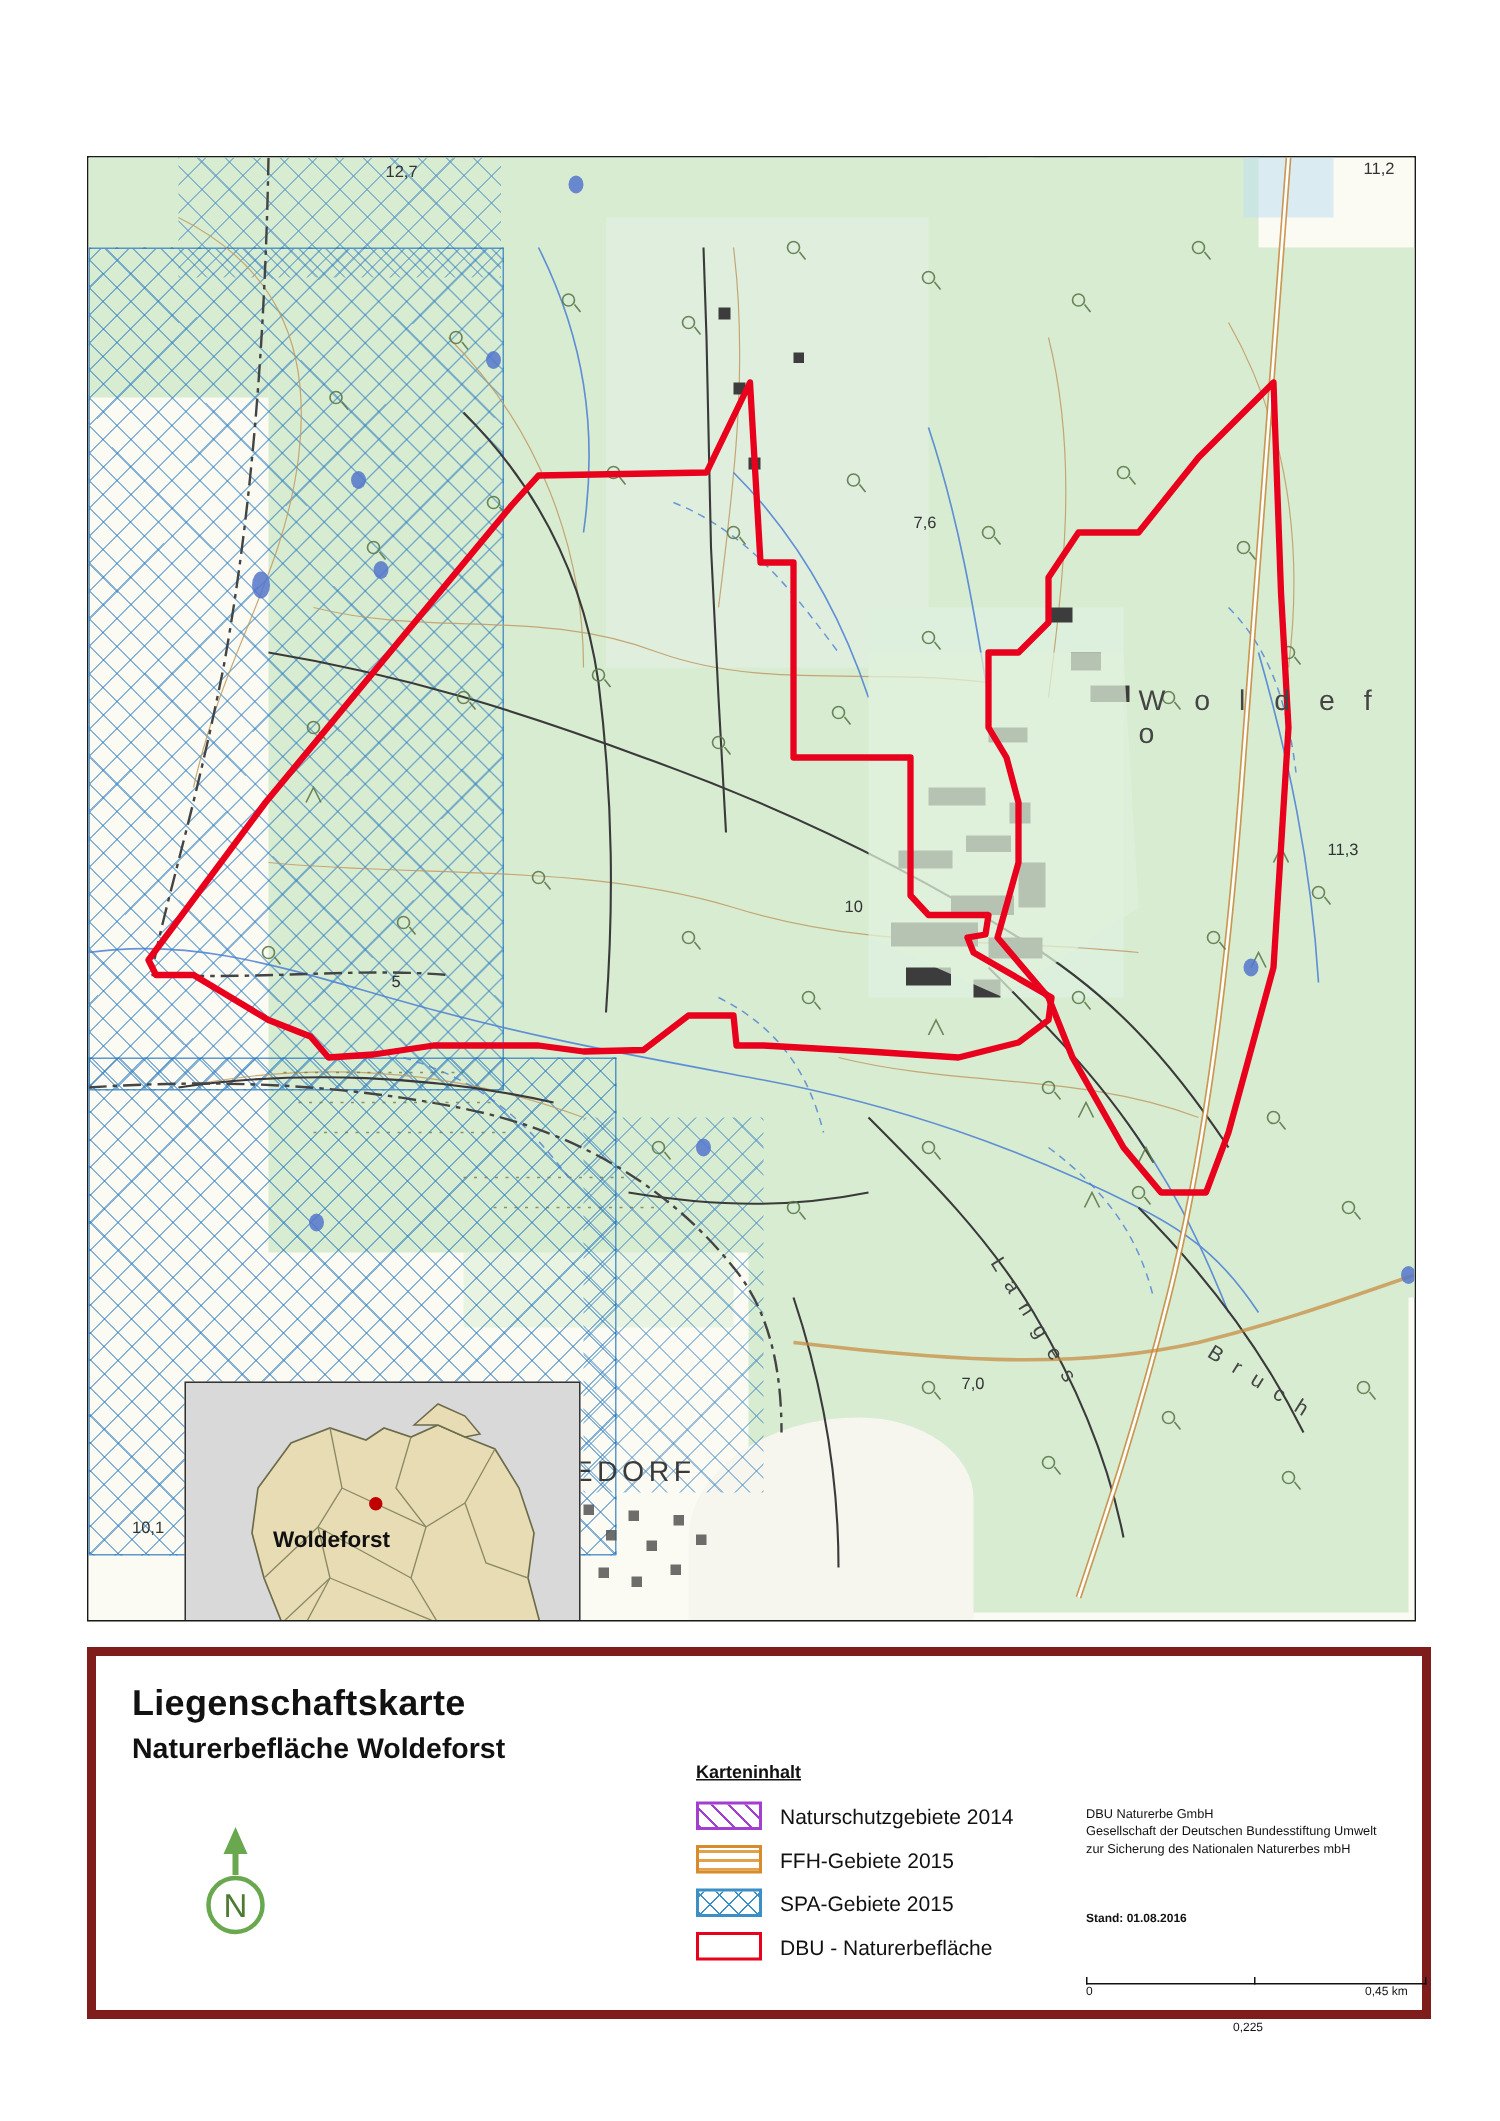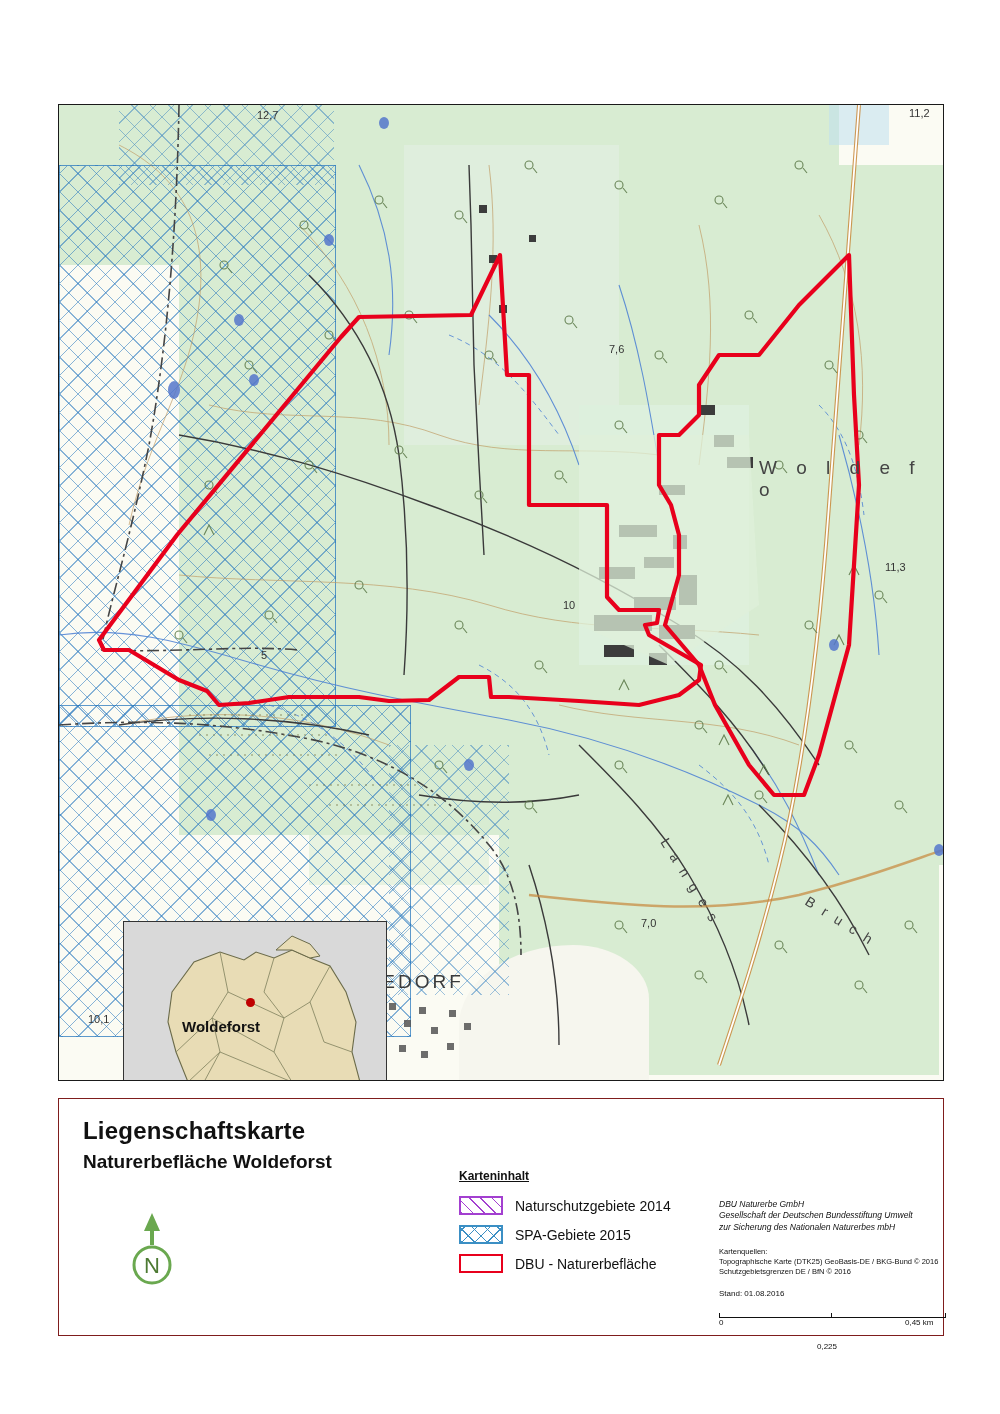--- a/index.html
+++ b/index.html
@@ -25,21 +25,21 @@
 
   
   svg.overlay{position:absolute;left:0;top:0;width:884px;height:975px;}
 
   
   .inset{position:absolute;left:64px;top:816px;width:262px;height:248px;background:#d9d9d9;border:1px solid #333;}
   .inset-label{position:absolute;font-size:15px;color:#111;font-family:"Liberation Sans",sans-serif;}
   .inset-dot{position:absolute;width:9px;height:9px;border-radius:50%;background:#c00000;}
 
   
-  .legend-box{position:absolute;left:58px;top:1098px;width:884px;height:236px;border:1px solid #7f1d1d;background:#fff;}
+  .legend-box{position:absolute;left:58px;top:1098px;width:884px;height:236px;border:6px solid #7f1d1d;background:#fff;}
   .title{position:absolute;left:24px;top:18px;font-size:24px;font-weight:bold;color:#111;letter-spacing:.2px;}
   .subtitle{position:absolute;left:24px;top:52px;font-size:19px;font-weight:bold;color:#111;}
 
   .karteninhalt{position:absolute;left:400px;top:70px;font-size:12px;font-weight:bold;color:#111;text-decoration:underline;}
   .legend-items{position:absolute;left:400px;top:92px;}
   .legend-row{display:flex;align-items:center;height:29px;}
   .swatch{width:44px;height:19px;margin-right:12px;box-sizing:border-box;}
   .sw-nsg{border:2px solid #a33fd0;background:
       repeating-linear-gradient(45deg,#a33fd0 0 1px,rgba(0,0,0,0) 1px 8px);}
   .sw-ffh{border:2px solid #d98b2b;background:
@@ -52,21 +52,21 @@
 
   
   .logo{position:absolute;left:660px;top:16px;width:200px;height:74px;}
   .logo-dbu{position:absolute;left:0;top:0;font-size:40px;font-weight:bold;color:#1f7bbf;letter-spacing:.5px;}
   .logo-q{position:absolute;left:108px;top:-2px;width:46px;height:46px;}
   .logo-wave{position:absolute;left:0;top:46px;width:155px;height:10px;}
   .logo-sub{position:absolute;left:0;top:58px;font-size:14px;color:#2f9c4a;}
 
   .imprint{position:absolute;left:660px;top:100px;width:230px;font-size:8.5px;line-height:1.35;color:#111;}
   .sources{position:absolute;left:660px;top:148px;width:230px;font-size:7.5px;line-height:1.35;color:#111;}
-  .stand{position:absolute;left:660px;top:190px;font-size:8px;color:#111;}
+  .stand{position:absolute;left:660px;top:170px;font-size:8px;color:#111;font-weight:bold;}
 
   .scalebar{position:absolute;left:660px;top:200px;width:225px;height:30px;}
   .sb-line{position:absolute;left:0;top:14px;width:225px;height:4px;border-left:1px solid #111;border-right:1px solid #111;border-bottom:1px solid #111;}
   .sb-tick{position:absolute;top:14px;width:1px;height:5px;background:#111;}
   .sb-lbl{position:absolute;top:19px;font-size:8px;color:#111;}
 
   
   .north{position:absolute;left:70px;top:112px;width:46px;height:76px;}
   .north svg{width:46px;height:76px;}
 
@@ -390,38 +390,37 @@
     </div>
 
     <div class="karteninhalt">Karteninhalt</div>
 
     <div class="legend-items">
       <div class="legend-row">
         <span class="swatch sw-nsg"></span>
         <span class="legend-label">Naturschutzgebiete 2014</span>
       </div>
       <div class="legend-row">
+        <span class="swatch sw-ffh"></span>
+        <span class="legend-label">FFH-Gebiete 2015</span>
+      </div>
+      <div class="legend-row">
         <span class="swatch sw-spa"></span>
         <span class="legend-label">SPA-Gebiete 2015</span>
       </div>
       <div class="legend-row">
         <span class="swatch sw-dbu"></span>
         <span class="legend-label">DBU - Naturerbefläche</span>
       </div>
     </div>
 
 
-    <div class="imprint" style="white-space:pre-line;font-style:italic;">DBU Naturerbe GmbH
+    <div class="imprint" style="white-space:pre-line;">DBU Naturerbe GmbH
 Gesellschaft der Deutschen Bundesstiftung Umwelt
 zur Sicherung des Nationalen Naturerbes mbH</div>
-    <div class="sources">
-      <div>Kartenquellen:</div>
-      <div style="white-space:pre-line;">Topographische Karte (DTK25) GeoBasis-DE / BKG-Bund © 2016
-Schutzgebietsgrenzen DE / BfN © 2016</div>
-    </div>
     <div class="stand">Stand: 01.08.2016</div>
 
     <div class="scalebar">
       <div class="sb-line"></div>
       <div class="sb-tick" style="left:112px;"></div>
       <div class="sb-lbl" style="left:0;">0</div>
       <div class="sb-lbl" style="left:98px;margin-top:24px;">0,225</div>
       <div class="sb-lbl" style="left:186px;">0,45 km</div>
     </div>
 

